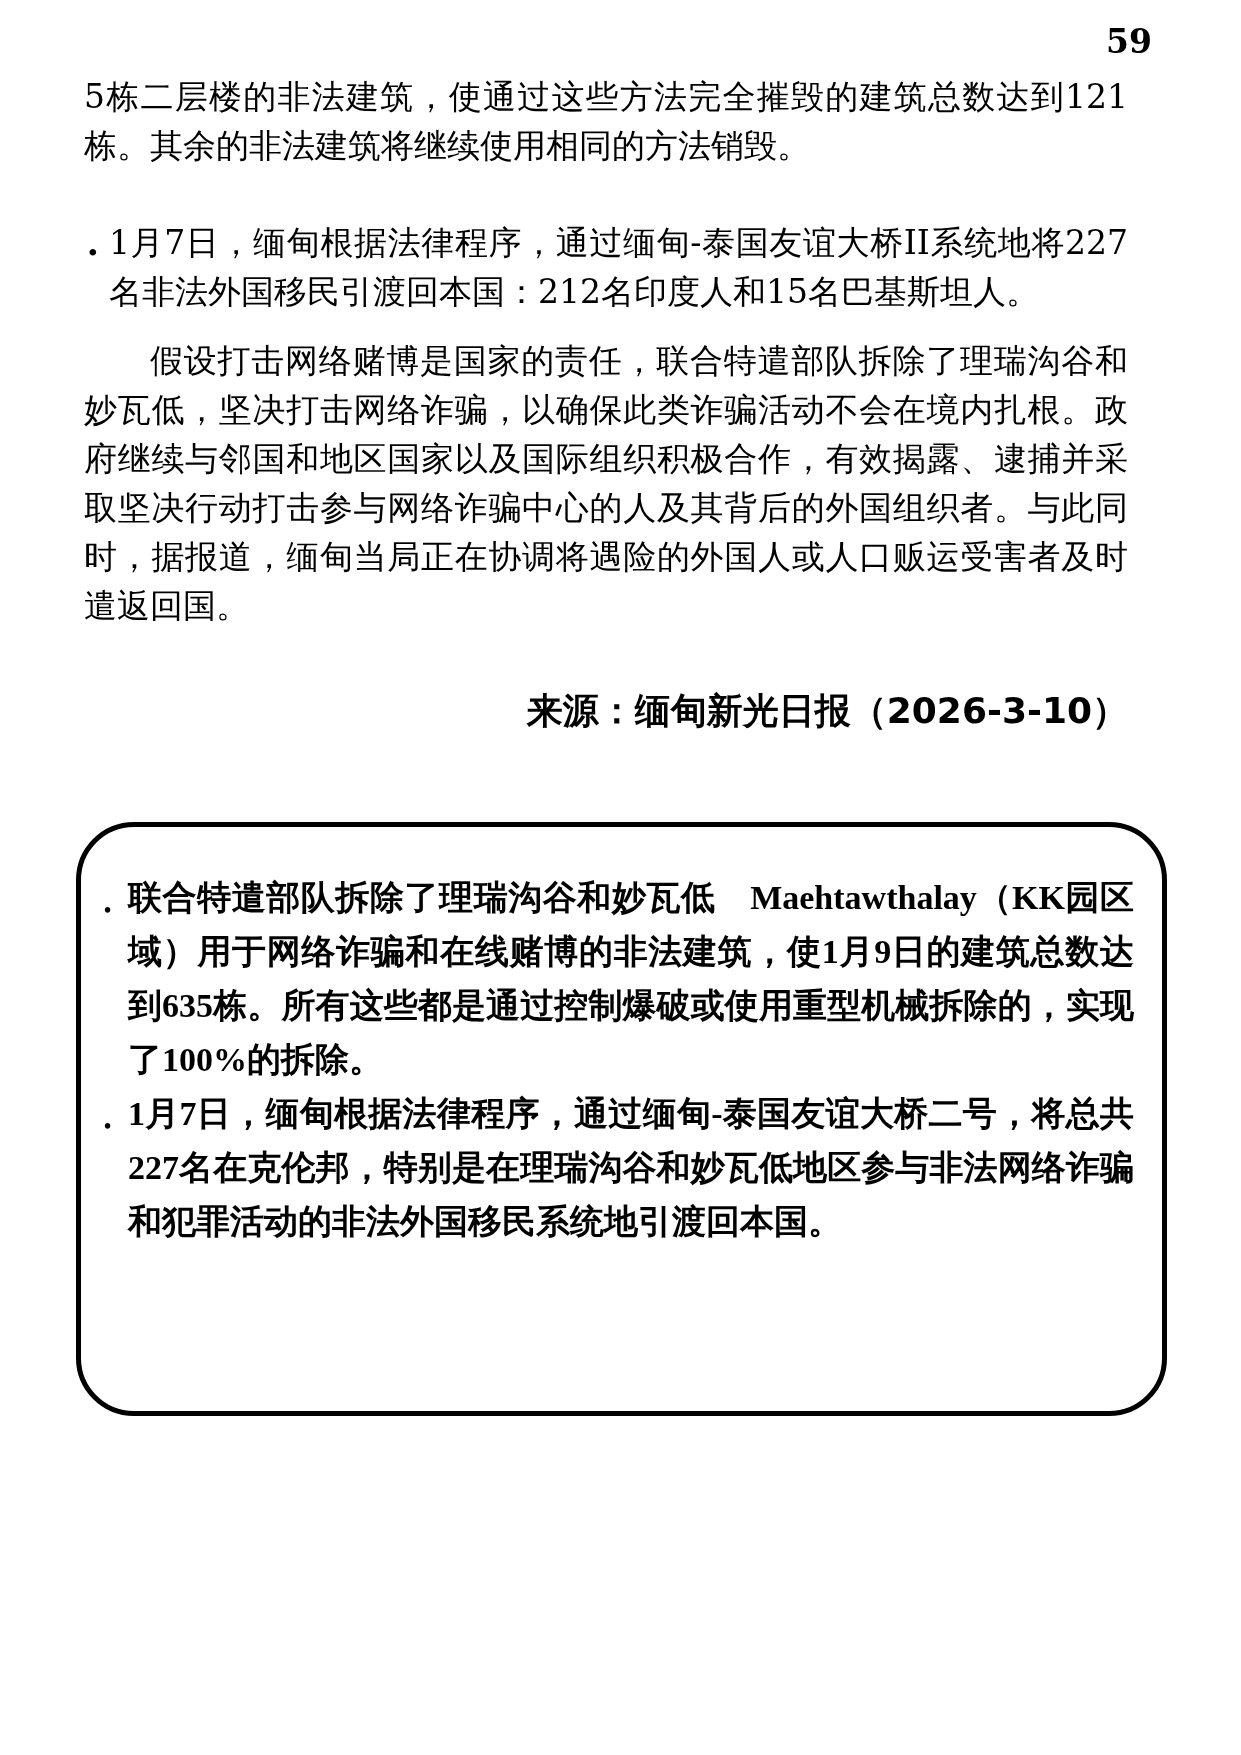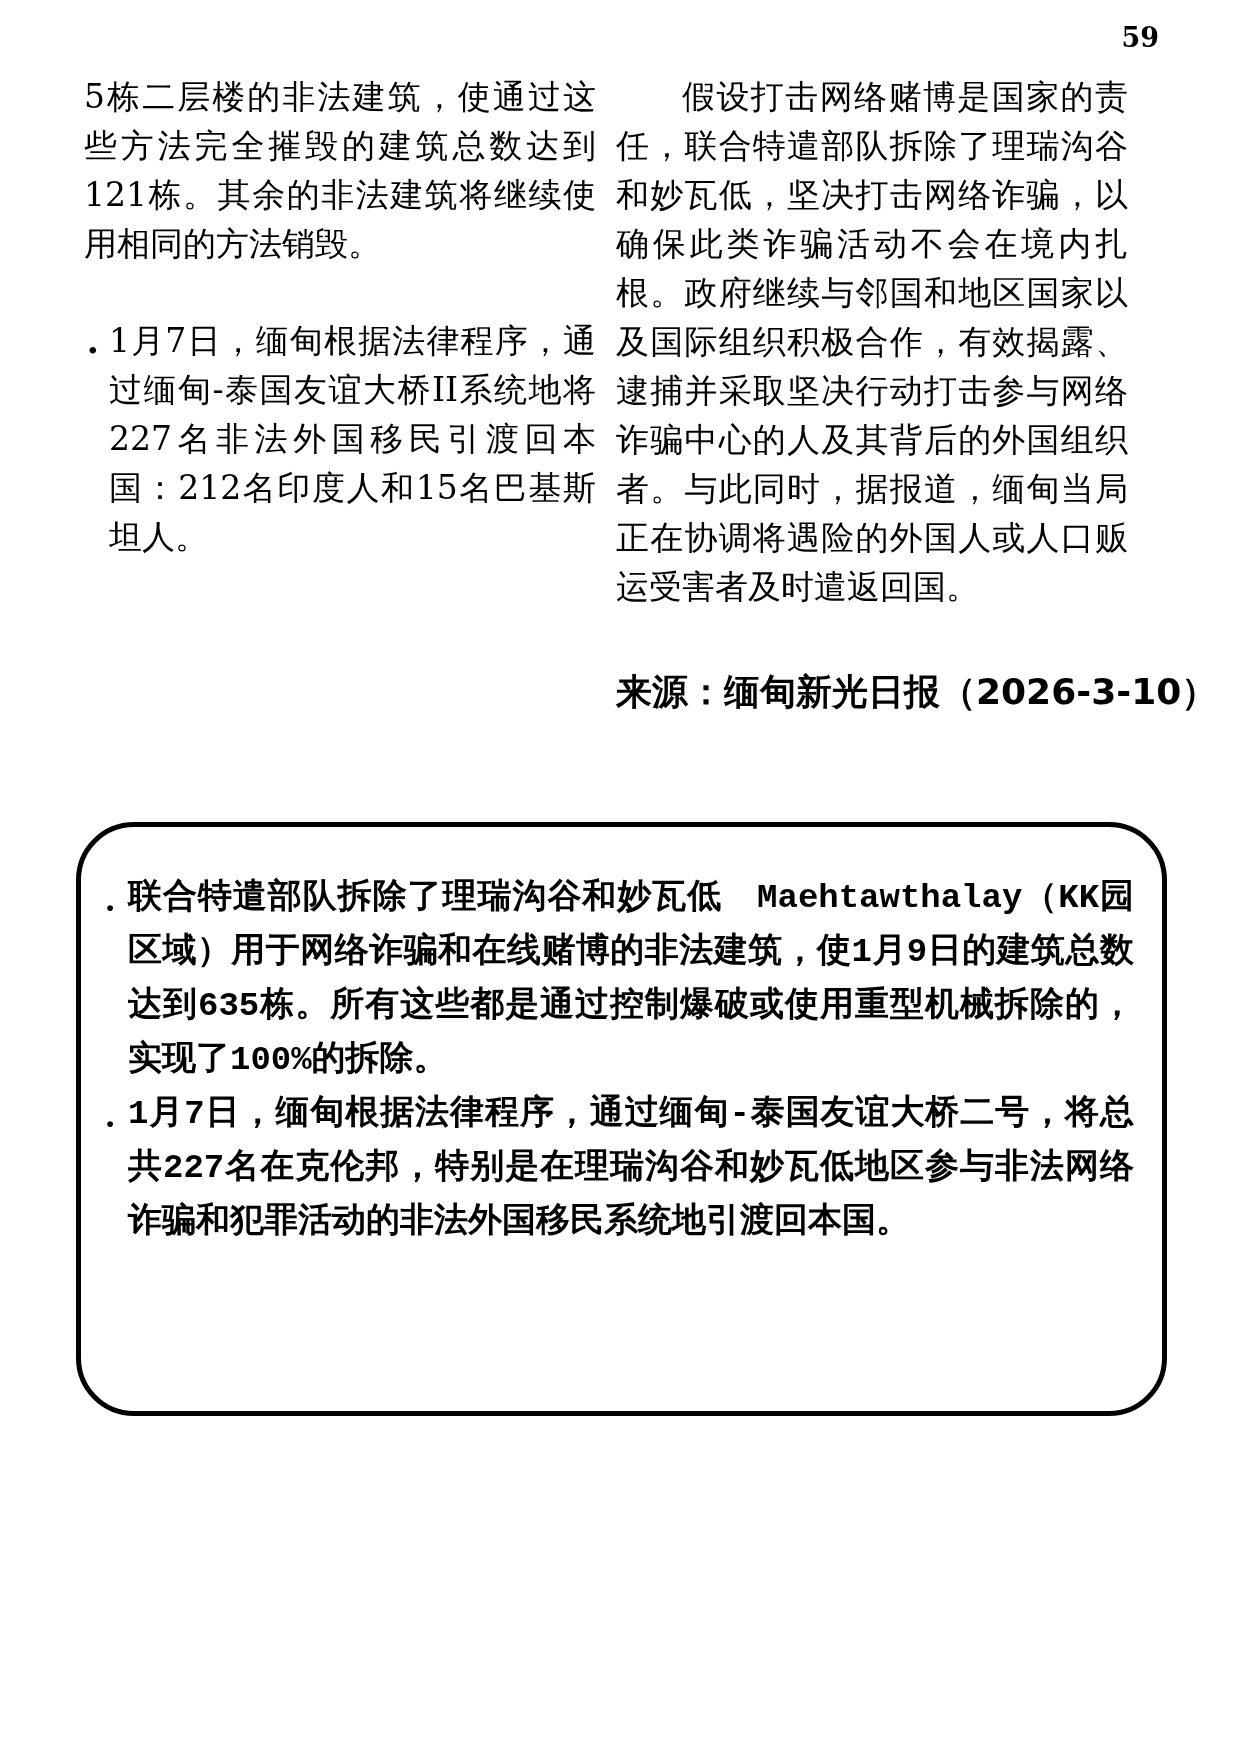--- a/index.html
+++ b/index.html
@@ -7,36 +7,37 @@
     position: relative;
     width: 1241px;
     height: 1755px;
     background: #ffffff;
     color: #000000;
     overflow: hidden;
   }
   .page-number {
     position: absolute;
     top: 22px;
-    right: 82px;
+    right: 89px;
     font-family: "DejaVu Serif", "Liberation Serif", serif;
     font-weight: bold;
-    font-size: 27px;
+    font-size: 33px;
   }
   .columns {
     position: absolute;
     top: 72px;
     left: 84px;
     width: 1044px;
     display: flex;
     gap: 20px;
     font-family: "DejaVu Serif", "Liberation Serif", serif;
     font-size: 33px;
     line-height: 49px;
     text-align: justify;
+    flex-direction: column;
   }
   .col { flex: 1; min-width: 0; }
   .col p { margin: 0; }
   p.indent { text-indent: 2em; }
   ul.plain { list-style: none; margin: 0; padding: 0; }
   li.hang { position: relative; padding-left: 25px; margin-top: 48px; }
   li.hang::before {
     content: "\2022";
     position: absolute;
     left: 2px;
@@ -56,21 +57,21 @@
   .summary-box {
     position: absolute;
     left: 76px;
     top: 822px;
     width: 1091px;
     height: 594px;
     box-sizing: border-box;
     border: 5px solid #000000;
     border-radius: 58px;
     padding: 44px 28px 0 20px;
-    font-family: Liberation Mono, monospace;
+    font-family: Liberation Serif, serif;
     font-weight: bold;
     font-size: 34px;
     line-height: 54px;
     text-align: justify;
     overflow: hidden;
   }
   .summary-box ul { list-style: none; margin: 0; padding: 0; }
   .summary-box li { position: relative; padding-left: 27px; margin: 0; }
   .summary-box li::before {
     content: "\2022";

